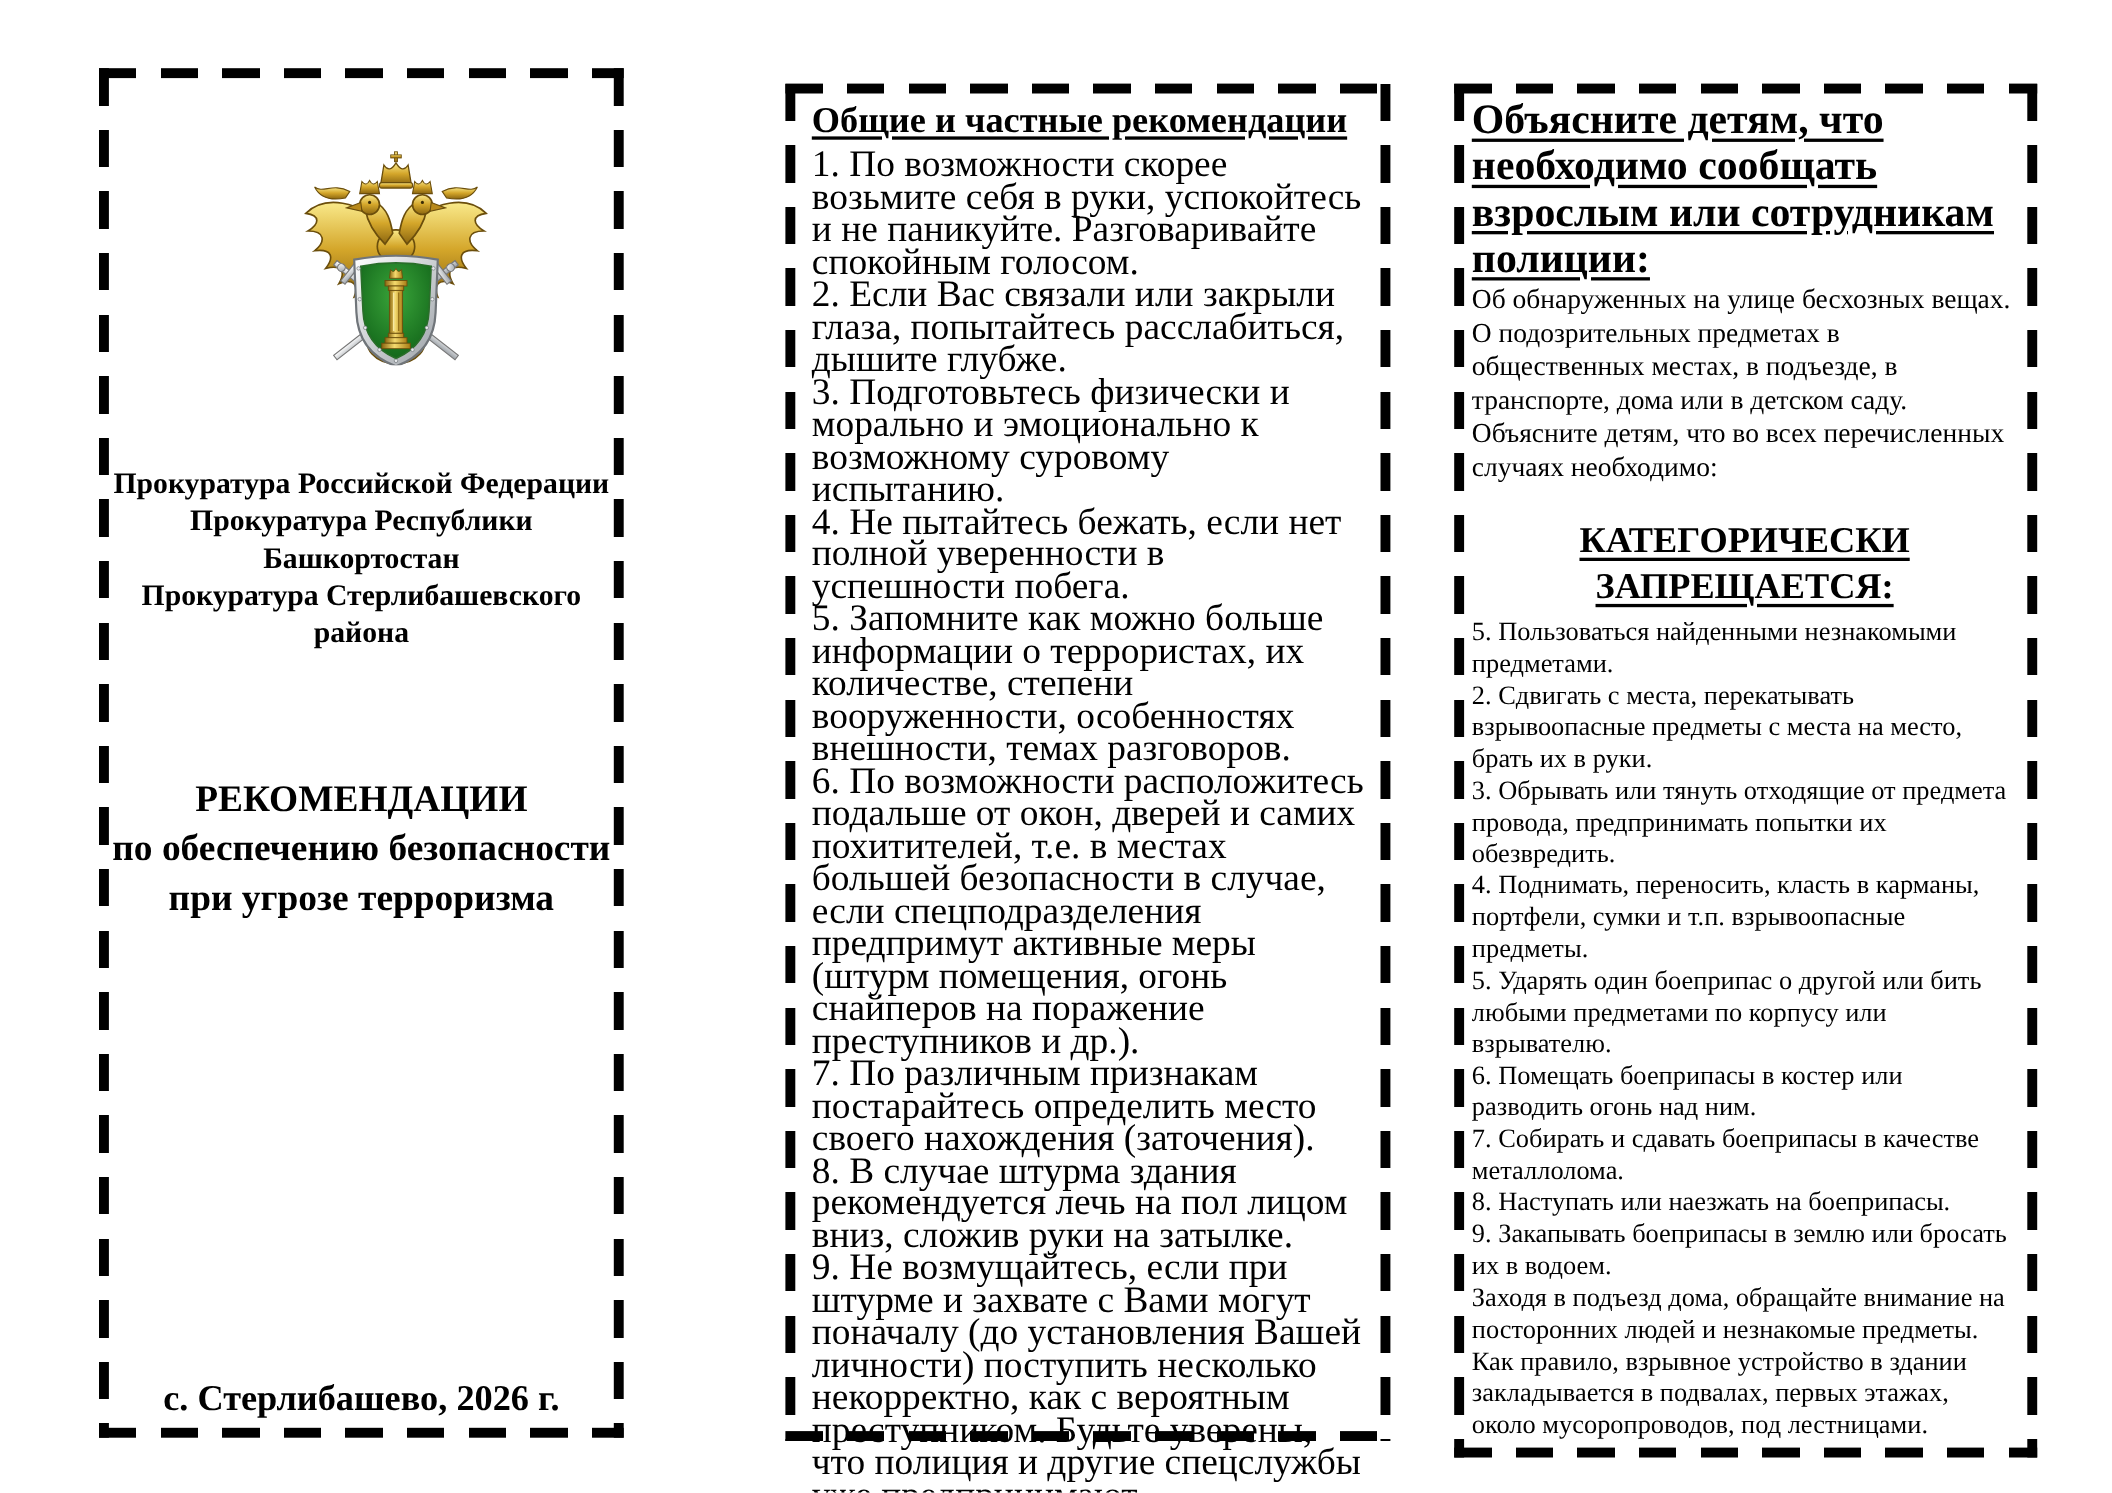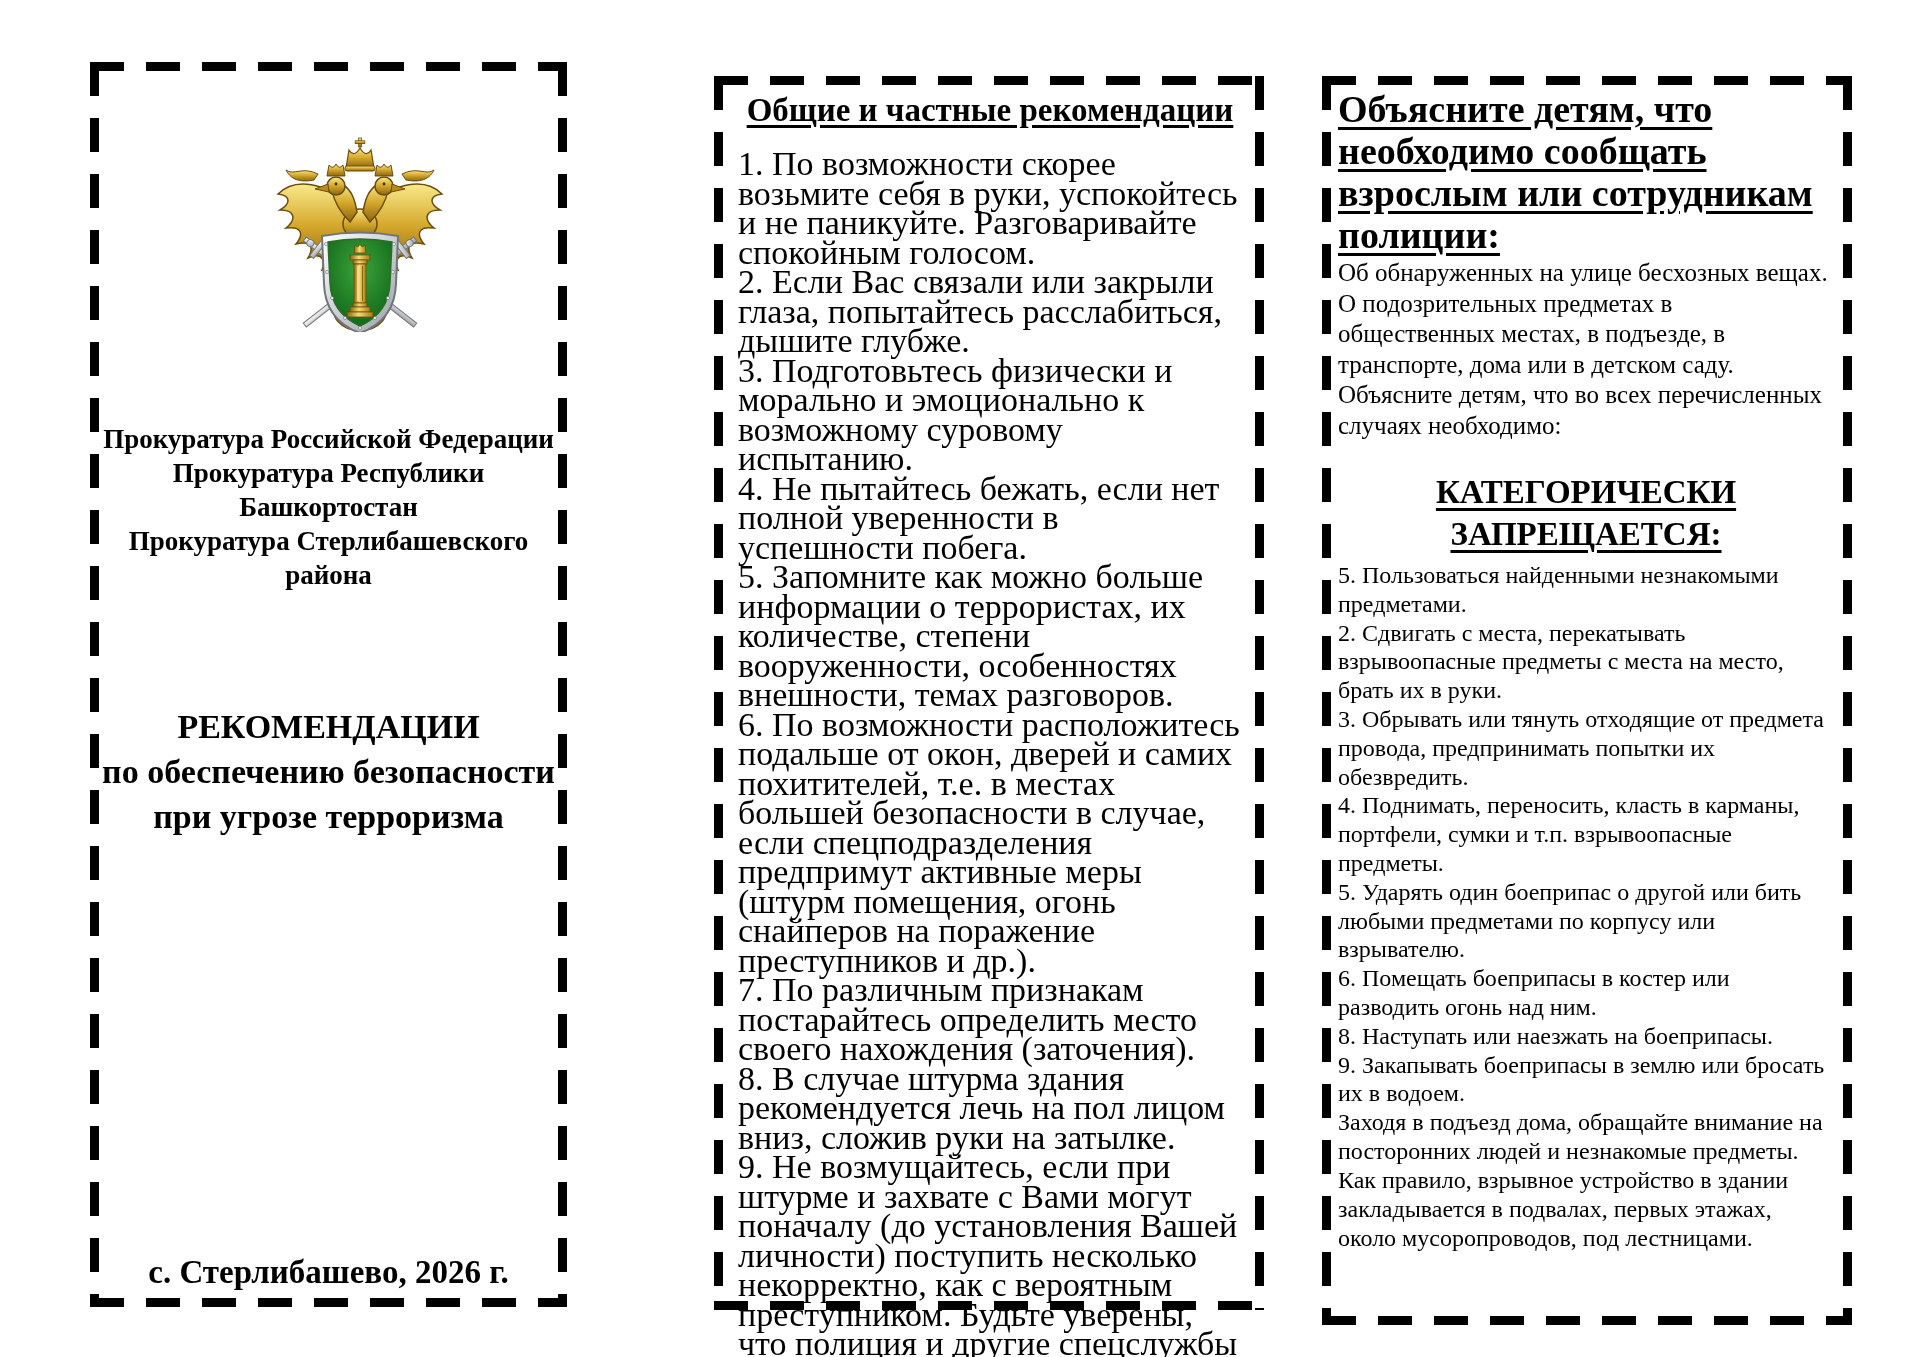--- a/index.html
+++ b/index.html
@@ -26,21 +26,21 @@
   .panel-mid   {left:714px; top:76px; width:550px; height:1234px; padding:16px 22px 0 24px;}
   .panel-right {left:1322px;top:76px; width:530px; height:1249px; padding:12px 18px 0 16px;}
 
   
   .emblem{width:180px;height:200px;margin:70px 0 0 180px;}
   .org-block{margin-top:90px;font-weight:bold;font-size:27px;line-height:34px;}
   .title-block{margin-top:112px;font-weight:bold;font-size:34px;line-height:45px;}
   .cover-footer{position:absolute;left:0;right:0;bottom:16px;font-weight:bold;font-size:33px;}
 
   
-  .mid-heading{margin:0 0 20px 0;text-align:center;font-size:33px;font-weight:bold;
+  .mid-heading{margin:0 0 6px 0;font-size:33px;font-weight:bold;
                text-decoration:underline;text-underline-offset:4px;}
   .mid-item{margin:0;font-size:34px;line-height:29.5px;}
 
   
   .right-heading{margin:0 0 2px 0;font-size:38px;font-weight:bold;line-height:42px;
                  text-decoration:underline;text-underline-offset:5px;}
   .right-par{margin:0;font-size:25px;line-height:30.5px;}
   .rule-bold{font-weight:bold;text-decoration:underline;text-underline-offset:3px;}
   .prohibited-heading{margin:30px 0 6px 0;text-align:center;font-size:33px;font-weight:bold;
                       line-height:42px;text-decoration:underline;text-underline-offset:5px;}
@@ -175,19 +175,20 @@
     <h2 class="right-heading">Объясните детям, что необходимо сообщать взрослым или сотрудникам полиции:</h2>
     <p class="right-par">Об обнаруженных на улице бесхозных вещах. О подозрительных предметах в общественных местах, в подъезде, в транспорте, дома или в детском саду. Объясните детям, что во всех перечисленных случаях необходимо:</p>
 
     <h2 class="prohibited-heading">КАТЕГОРИЧЕСКИ ЗАПРЕЩАЕТСЯ:</h2>
     <p class="right-item">5. Пользоваться найденными незнакомыми предметами.</p>
     <p class="right-item">2. Сдвигать с места, перекатывать взрывоопасные предметы с места на место, брать их в руки.</p>
     <p class="right-item">3. Обрывать или тянуть отходящие от предмета провода, предпринимать попытки их обезвредить.</p>
     <p class="right-item">4. Поднимать, переносить, класть в карманы, портфели, сумки и т.п. взрывоопасные предметы.</p>
     <p class="right-item">5. Ударять один боеприпас о другой или бить любыми предметами по корпусу или взрывателю.</p>
     <p class="right-item">6. Помещать боеприпасы в костер или разводить огонь над ним.</p>
+    <p class="right-item">7. Собирать и сдавать боеприпасы в качестве металлолома.</p>
     <p class="right-item">8. Наступать или наезжать на боеприпасы.</p>
     <p class="right-item">9. Закапывать боеприпасы в землю или бросать их в водоем.</p>
     <p class="closing-par">Заходя в подъезд дома, обращайте внимание на посторонних людей и незнакомые предметы. Как правило, взрывное устройство в здании закладывается в подвалах, первых этажах, около мусоропроводов, под лестницами.</p>
 
   </section>
 
 </div>
 
 </body></html>

